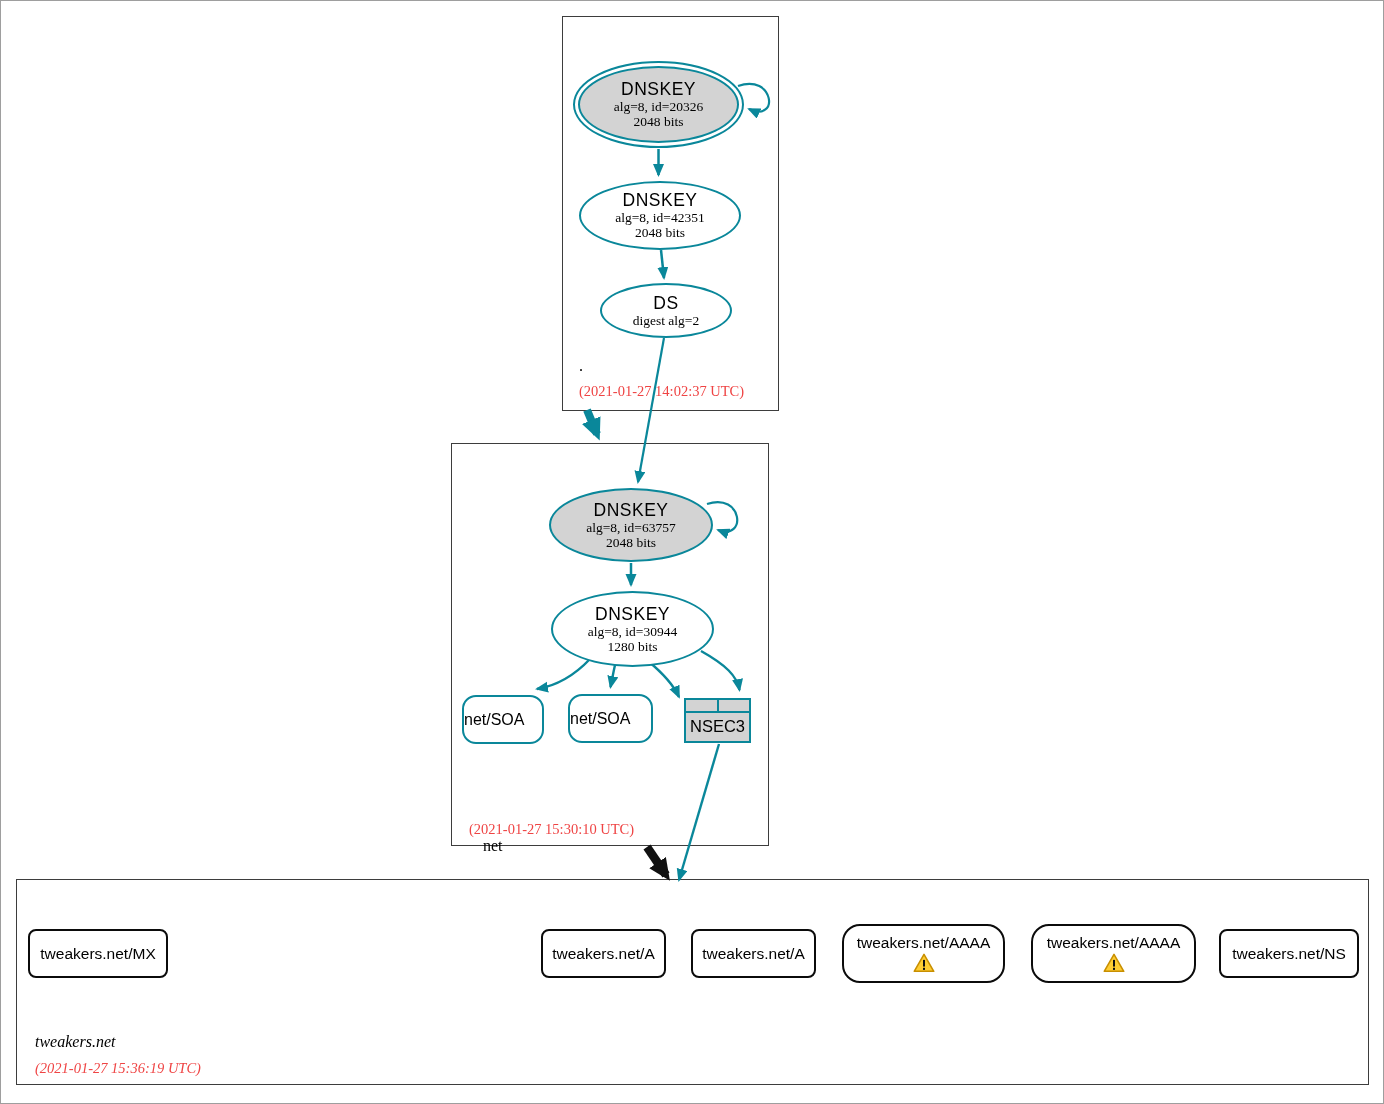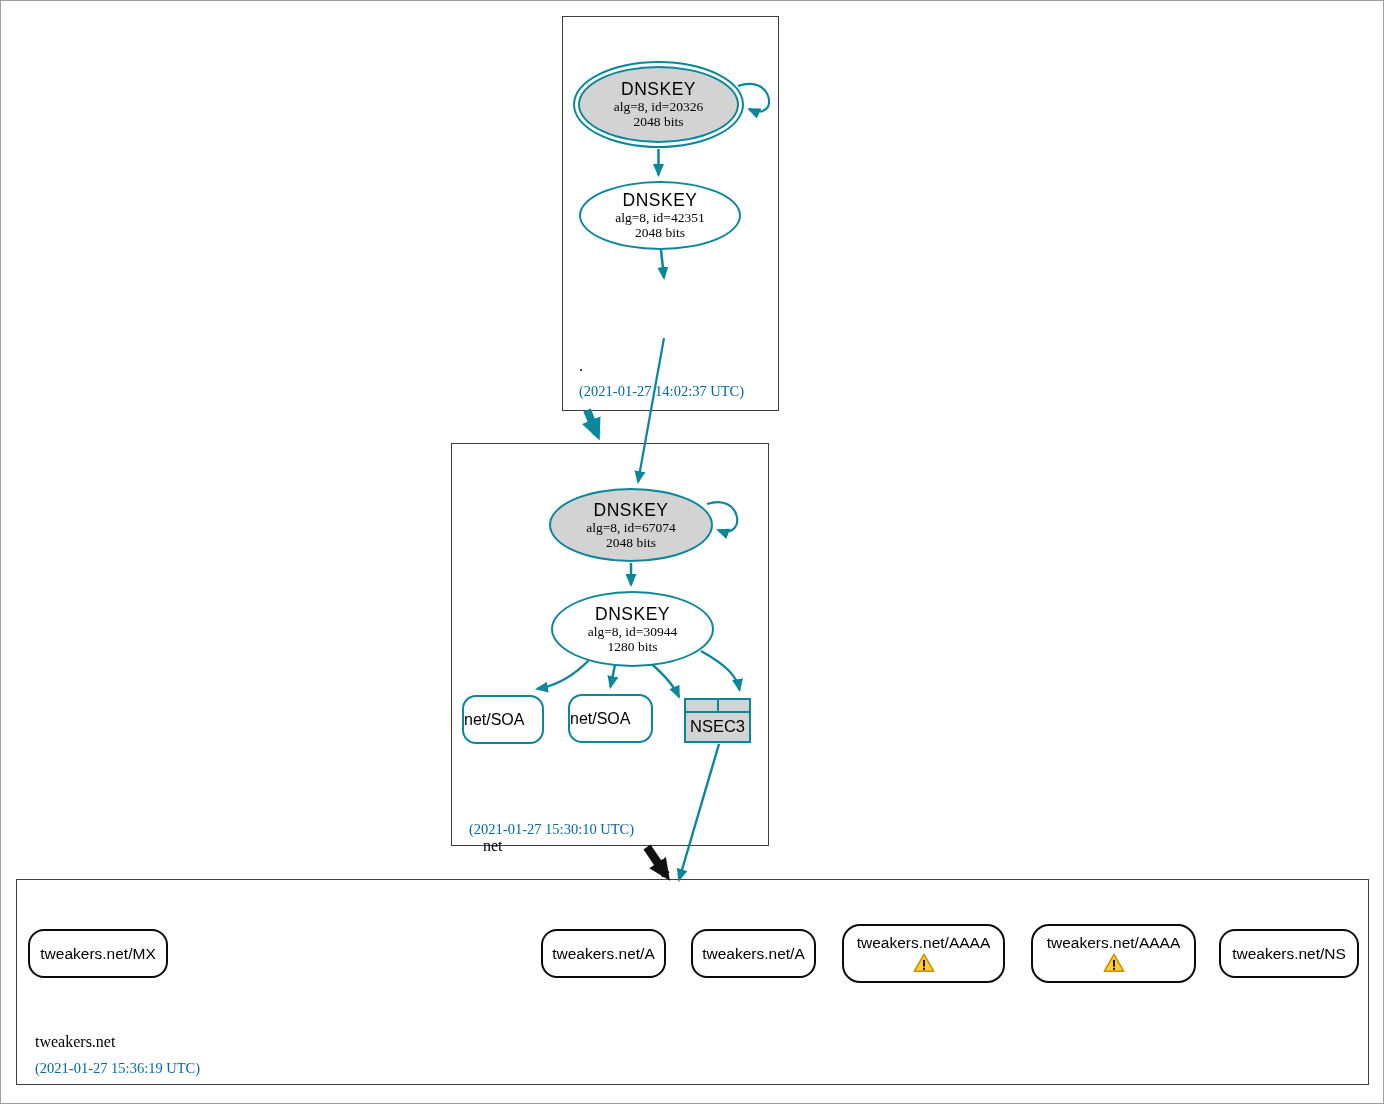--- a/index.html
+++ b/index.html
@@ -3,41 +3,41 @@
 <meta charset="utf-8">
 <style>
   html,body{margin:0;padding:0;background:#fff;}
   #stage{
     position:relative;width:1384px;height:1104px;background:#fff;
     border:1px solid #9e9e9e;box-sizing:border-box;overflow:hidden;
     font-family:"Liberation Sans",sans-serif;color:#000;
   }
   .zone-box{position:absolute;border:1px solid #3d3d3d;background:transparent;box-sizing:border-box;}
   .zone-label{position:absolute;font-family:"Liberation Serif",serif;font-size:16px;color:#000;white-space:nowrap;}
-  .zone-ts{position:absolute;font-family:"Liberation Serif",serif;font-size:14.5px;color:#0369a1;white-space:nowrap;}
+  .zone-ts{position:absolute;font-family:"Liberation Serif",serif;font-size:14.5px;color:#ef4444;white-space:nowrap;}
 
   .ellipse{position:absolute;border-radius:50%;box-sizing:border-box;
     display:flex;flex-direction:column;align-items:center;justify-content:center;text-align:center;}
   .ellipse .ttl{font-size:17.5px;line-height:19px;letter-spacing:.5px;}
   .ellipse .dtl{font-family:"Liberation Serif",serif;font-size:13.5px;line-height:15px;}
   .teal-border{border:2px solid #0a879a;background:#fff;}
   .teal-border-bold{border:2.5px solid #0a879a;background:#d3d3d3;}
   .double-outer{border:2px solid #0a879a;background:#fff;}
   .double-inner{position:absolute;left:3px;top:3px;right:3px;bottom:3px;border:2px solid #0a879a;
     border-radius:50%;background:#d3d3d3;display:flex;flex-direction:column;align-items:center;justify-content:center;text-align:center;}
 
   .rrbox-teal{position:absolute;border:2px solid #0a879a;border-radius:14px;background:#fff;
     display:flex;align-items:center;justify-content:flex-start;font-size:16px;box-sizing:border-box;}
   .nsec3{position:absolute;border:2.5px solid #0a879a;background:#d3d3d3;box-sizing:border-box;}
   .nsec3-top{height:11px;border-bottom:2.5px solid #0a879a;display:flex;}
   .nsec3-cell-l{flex:1;border-right:2.5px solid #0a879a;}
   .nsec3-cell-r{flex:1;}
   .nsec3-label{display:flex;align-items:center;justify-content:center;font-size:16.5px;height:27px;}
 
-  .rrset{position:absolute;border:2px solid #0b0b0b;border-radius:16px;background:#fff;
+  .rrset{position:absolute;border:2px solid #0b0b0b;border-radius:8px;background:#fff;
     display:flex;flex-direction:column;align-items:center;justify-content:center;
     font-size:15.5px;box-sizing:border-box;white-space:nowrap;}
   .warn-icon{margin-top:1px;}
 
   #edges{position:absolute;left:0;top:0;pointer-events:none;}
 </style>
 </head>
 <body>
 
 <div id="stage">
@@ -45,21 +45,21 @@
   <div class="zone-box" style="left:561px;top:15px;width:217px;height:395px;">
     <div class="zone-label" style="left:16px;top:340px;">.</div>
     <div class="zone-ts" style="left:16px;top:366px;">(2021-01-27 14:02:37 UTC)</div>
   </div>
 
   <div class="zone-box" style="left:450px;top:442px;width:318px;height:403px;">
     <div class="zone-label" style="left:31px;top:352px;margin-top:41px;">net</div>
     <div class="zone-ts" style="left:17px;top:377px;">(2021-01-27 15:30:10 UTC)</div>
   </div>
 
-  <div class="zone-box" style="left:15px;top:878px;width:1353px;height:206px;border-width:1.5px;">
+  <div class="zone-box" style="left:15px;top:878px;width:1353px;height:206px;border-width:1.5px;font-style:italic;">
     <div class="zone-label" style="left:18px;top:153px;">tweakers.net</div>
     <div class="zone-ts" style="left:18px;top:180px;">(2021-01-27 15:36:19 UTC)</div>
   </div>
 
   <svg id="edges" width="1384" height="1104" viewBox="0 0 1384 1104">
     <defs>
       <marker id="arrTeal" markerUnits="userSpaceOnUse" markerWidth="14" markerHeight="12" refX="11" refY="5.5" orient="auto">
         <path d="M0,0 L13,5.5 L0,11 z" fill="#0a879a"></path>
       </marker>
       <marker id="arrTealBig" markerUnits="userSpaceOnUse" markerWidth="24" markerHeight="22" refX="15" refY="10" orient="auto">
@@ -97,24 +97,28 @@
       <div class="dtl">2048 bits</div>
     </div>
   </div>
 
   <div class="ellipse teal-border" style="left:578px;top:180px;width:162px;height:69px;">
     <div class="ttl">DNSKEY</div>
     <div class="dtl">alg=8, id=42351</div>
     <div class="dtl">2048 bits</div>
   </div>
 
+  <div class="ellipse teal-border" style="left:599px;top:282px;width:132px;height:55px;">
+    <div class="ttl">DS</div>
+    <div class="dtl">digest alg=2</div>
+  </div>
 
   <div class="ellipse teal-border-bold" style="left:548px;top:487px;width:164px;height:74px;">
     <div class="ttl">DNSKEY</div>
-    <div class="dtl">alg=8, id=67074</div>
+    <div class="dtl">alg=8, id=63757</div>
     <div class="dtl">2048 bits</div>
   </div>
 
   <div class="ellipse teal-border" style="left:550px;top:590px;width:163px;height:76px;">
     <div class="ttl">DNSKEY</div>
     <div class="dtl">alg=8, id=30944</div>
     <div class="dtl">1280 bits</div>
   </div>
 
   <div class="rrbox-teal" style="left:461px;top:694px;width:82px;height:49px;">

